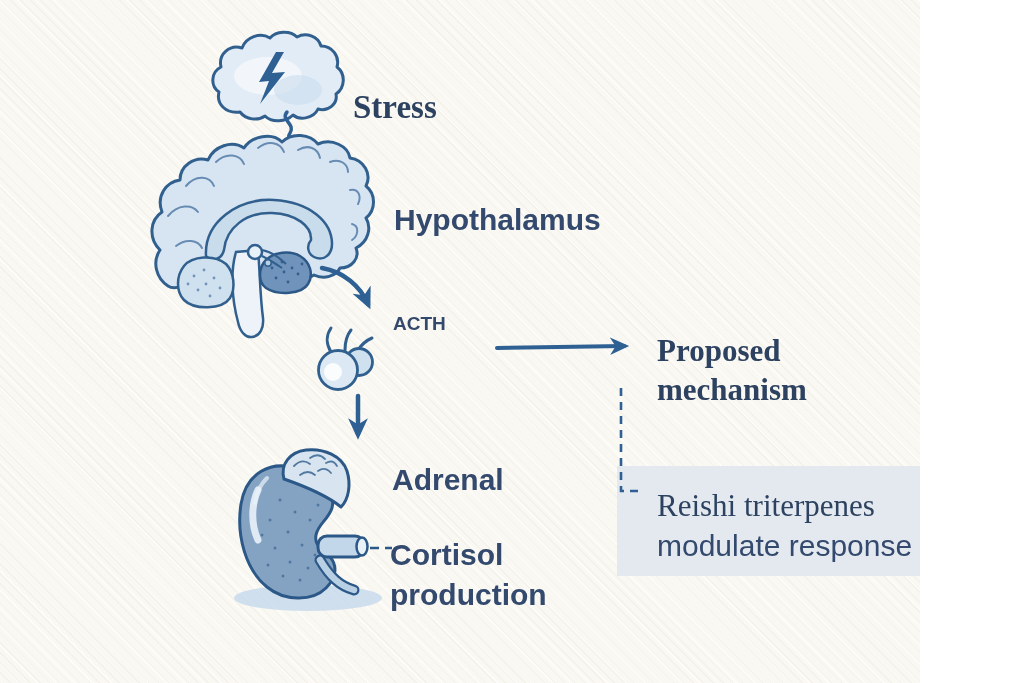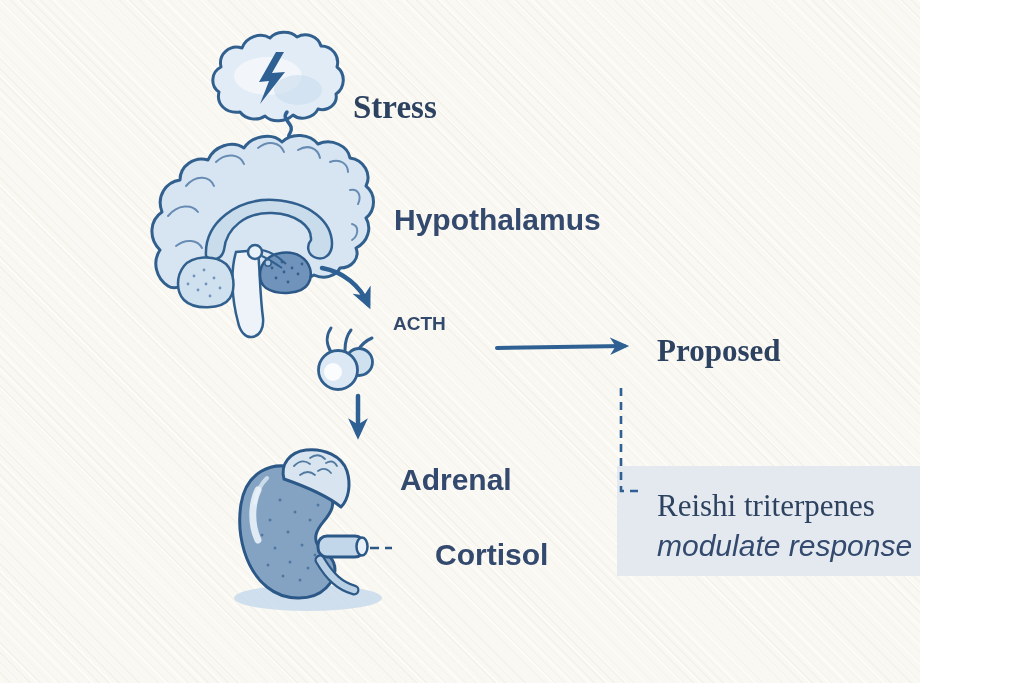--- a/index.html
+++ b/index.html
@@ -13,26 +13,26 @@
       repeating-linear-gradient(45deg, rgba(255,255,255,0.5) 0px, rgba(255,255,255,0.5) 2px, transparent 2px, transparent 13px);
     font-family:"Liberation Sans","DejaVu Sans",sans-serif;
   }
   .artwork{position:absolute;left:0;top:0;z-index:2;}
   .label{position:absolute;z-index:3;color:#33496d;}
   .sans{font-family:"Liberation Sans","DejaVu Sans",sans-serif;font-size:30px;line-height:38px;font-weight:bold;}
   .serif-bold{font-family:"Liberation Serif","DejaVu Serif",serif;font-weight:bold;color:#2d4260;font-size:31px;line-height:39px;}
   .stress-label{left:353px;top:88px;font-size:33px;}
   .hypothalamus-label{left:394px;top:201px;}
   .acth-label{left:393px;top:305px;font-size:19px;line-height:37px;}
-  .adrenal-label{left:392px;top:461px;margin-left:8px;}
-  .cortisol-label{left:390px;top:535px;line-height:40px;margin-left:45px;}
+  .adrenal-label{left:392px;top:461px;}
+  .cortisol-label{left:390px;top:535px;line-height:40px;}
   .proposed-label{left:657px;top:331px;}
   .reishi-block{left:657px;top:486px;}
   .reishi-line1{font-family:"Liberation Serif","DejaVu Serif",serif;font-weight:normal;color:#2d4260;font-size:31px;line-height:40px;}
-  .reishi-line2{font-family:"Liberation Sans","DejaVu Sans",sans-serif;color:#33496d;font-size:30px;line-height:40px;font-style:italic;}
+  .reishi-line2{font-family:"Liberation Sans","DejaVu Sans",sans-serif;color:#33496d;font-size:30px;line-height:40px;}
   .note-box{
     position:absolute;z-index:1;
     left:617px;top:466px;width:324px;height:110px;
     background:#e3e9ef;
   }
 </style>
 </head>
 <body>
 
 <div class="stage">
@@ -174,26 +174,28 @@
   <div class="label serif-bold stress-label">Stress</div>
 
   <div class="label sans hypothalamus-label">Hypothalamus</div>
 
   <div class="label sans acth-label">
     <div>ACTH</div>
   </div>
 
   <div class="label serif-bold proposed-label">
     <div>Proposed</div>
+    <div>mechanism</div>
   </div>
 
   <div class="label sans adrenal-label">Adrenal</div>
 
   <div class="label sans cortisol-label">
     <div>Cortisol</div>
+    <div>production</div>
   </div>
 
   <div class="label reishi-block">
     <div class="reishi-line1">Reishi triterpenes</div>
     <div class="reishi-line2">modulate response</div>
   </div>
 
 </div>
 
 </body></html>

